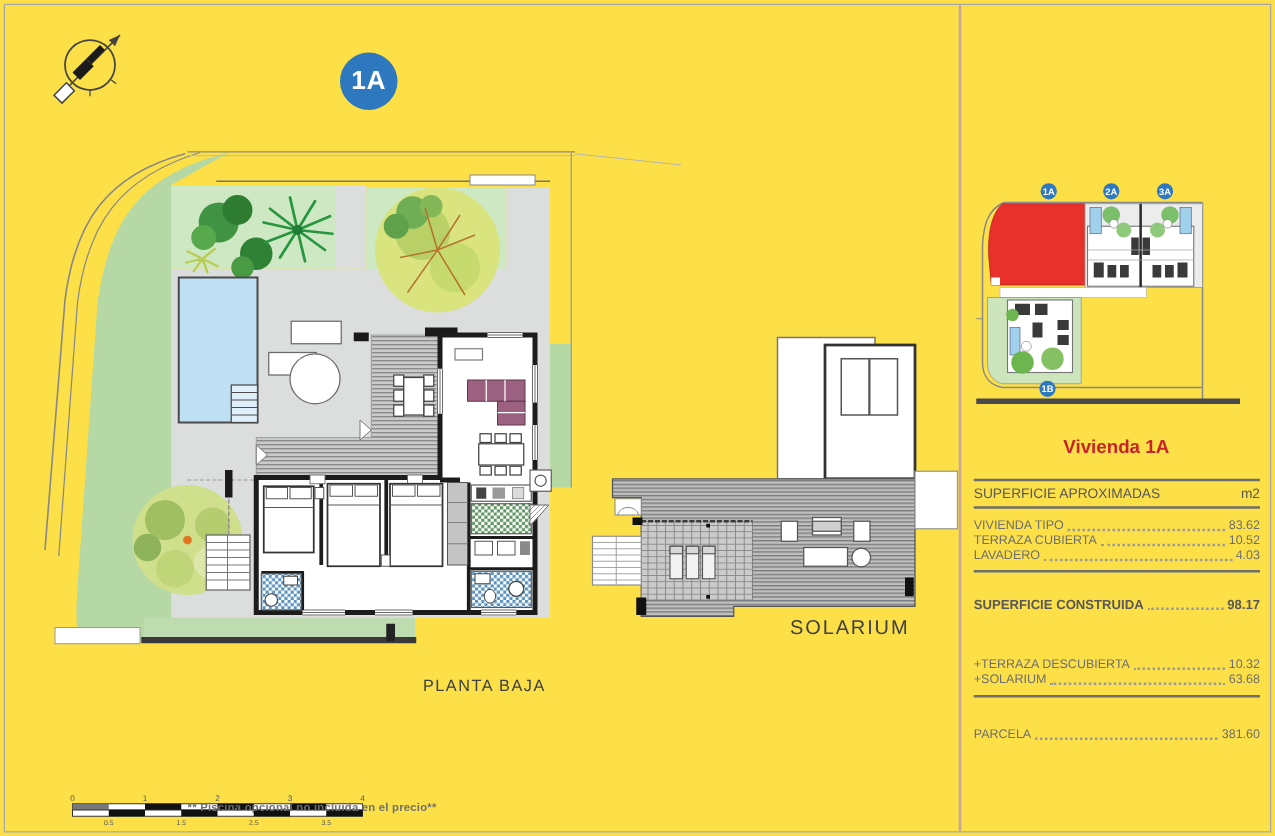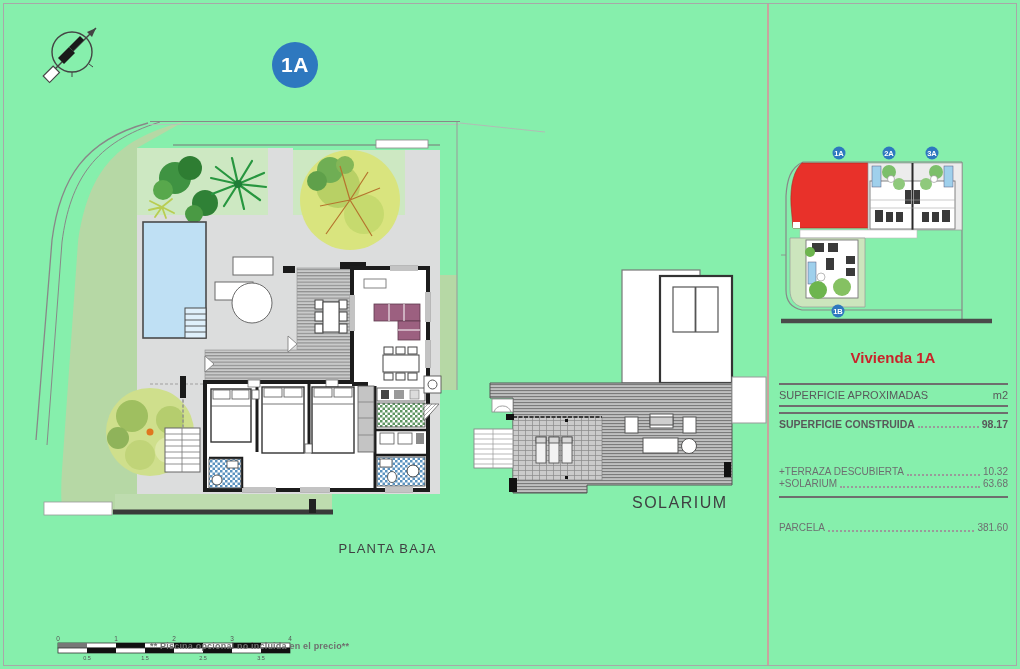--- a/index.html
+++ b/index.html
@@ -1,17 +1,17 @@
 <!DOCTYPE html>
 <html><head>
 <meta charset="utf-8">
 <style>
   html,body{margin:0;padding:0;background:#fff;}
   body{font-family:"Liberation Sans", sans-serif;}
-  .page{position:relative;width:1020px;height:669px;background:#86efac;overflow:hidden;}
+  .page{position:relative;width:1020px;height:669px;background:#fde047;overflow:hidden;}
   .sheet-border{position:absolute;left:3px;top:3px;right:3px;bottom:3px;border:1px solid #a8a8a8;pointer-events:none;}
   .divider{position:absolute;left:767px;top:4px;bottom:4px;width:2px;background:#c8a49e;}
   .abs{position:absolute;}
   .badge-1a{position:absolute;left:272px;top:42px;width:46px;height:46px;border-radius:50%;
     background:#2e78bf;color:#fff;display:flex;align-items:center;justify-content:center;
     font-weight:bold;font-size:21px;letter-spacing:0.5px;}
   .plan-label{position:absolute;color:#3f4042;font-size:13px;letter-spacing:1.2px;text-align:center;margin-top:12px;}
   .solarium-label{position:absolute;color:#3f4042;font-size:16px;letter-spacing:1.5px;text-align:left;}
   .panel-title{position:absolute;left:778px;top:349px;width:230px;text-align:center;
     color:#c9232a;font-weight:bold;font-size:15px;}
@@ -397,24 +397,41 @@
   <div class="panel-title">Vivienda 1A</div>
 
   <div class="table">
     <div class="rule"></div>
     <div class="hdr-row">
       <span>SUPERFICIE APROXIMADAS</span>
       <span>m2</span>
     </div>
     <div class="rule"></div>
 
+    <div class="rows-block">
+      <div class="trow">
+        <span class="lbl">VIVIENDA TIPO</span>
+        <span class="leader"></span>
+        <span class="val">83.62</span>
+      </div>
+      <div class="trow">
+        <span class="lbl">TERRAZA CUBIERTA</span>
+        <span class="leader"></span>
+        <span class="val">10.52</span>
+      </div>
+      <div class="trow">
+        <span class="lbl">LAVADERO</span>
+        <span class="leader"></span>
+        <span class="val">4.03</span>
+      </div>
+    </div>
 
     <div class="rule" style="margin-top:5px"></div>
 
-    <div class="trow bold-row" style="margin-top:4px">
+    <div class="trow bold-row" style="margin-top:20px">
       <span class="lbl">SUPERFICIE CONSTRUIDA</span>
       <span class="leader"></span>
       <span class="val">98.17</span>
     </div>
 
     <div style="height:36px"></div>
 
     <div class="trow">
       <span class="lbl">+TERRAZA DESCUBIERTA</span>
       <span class="leader"></span>

